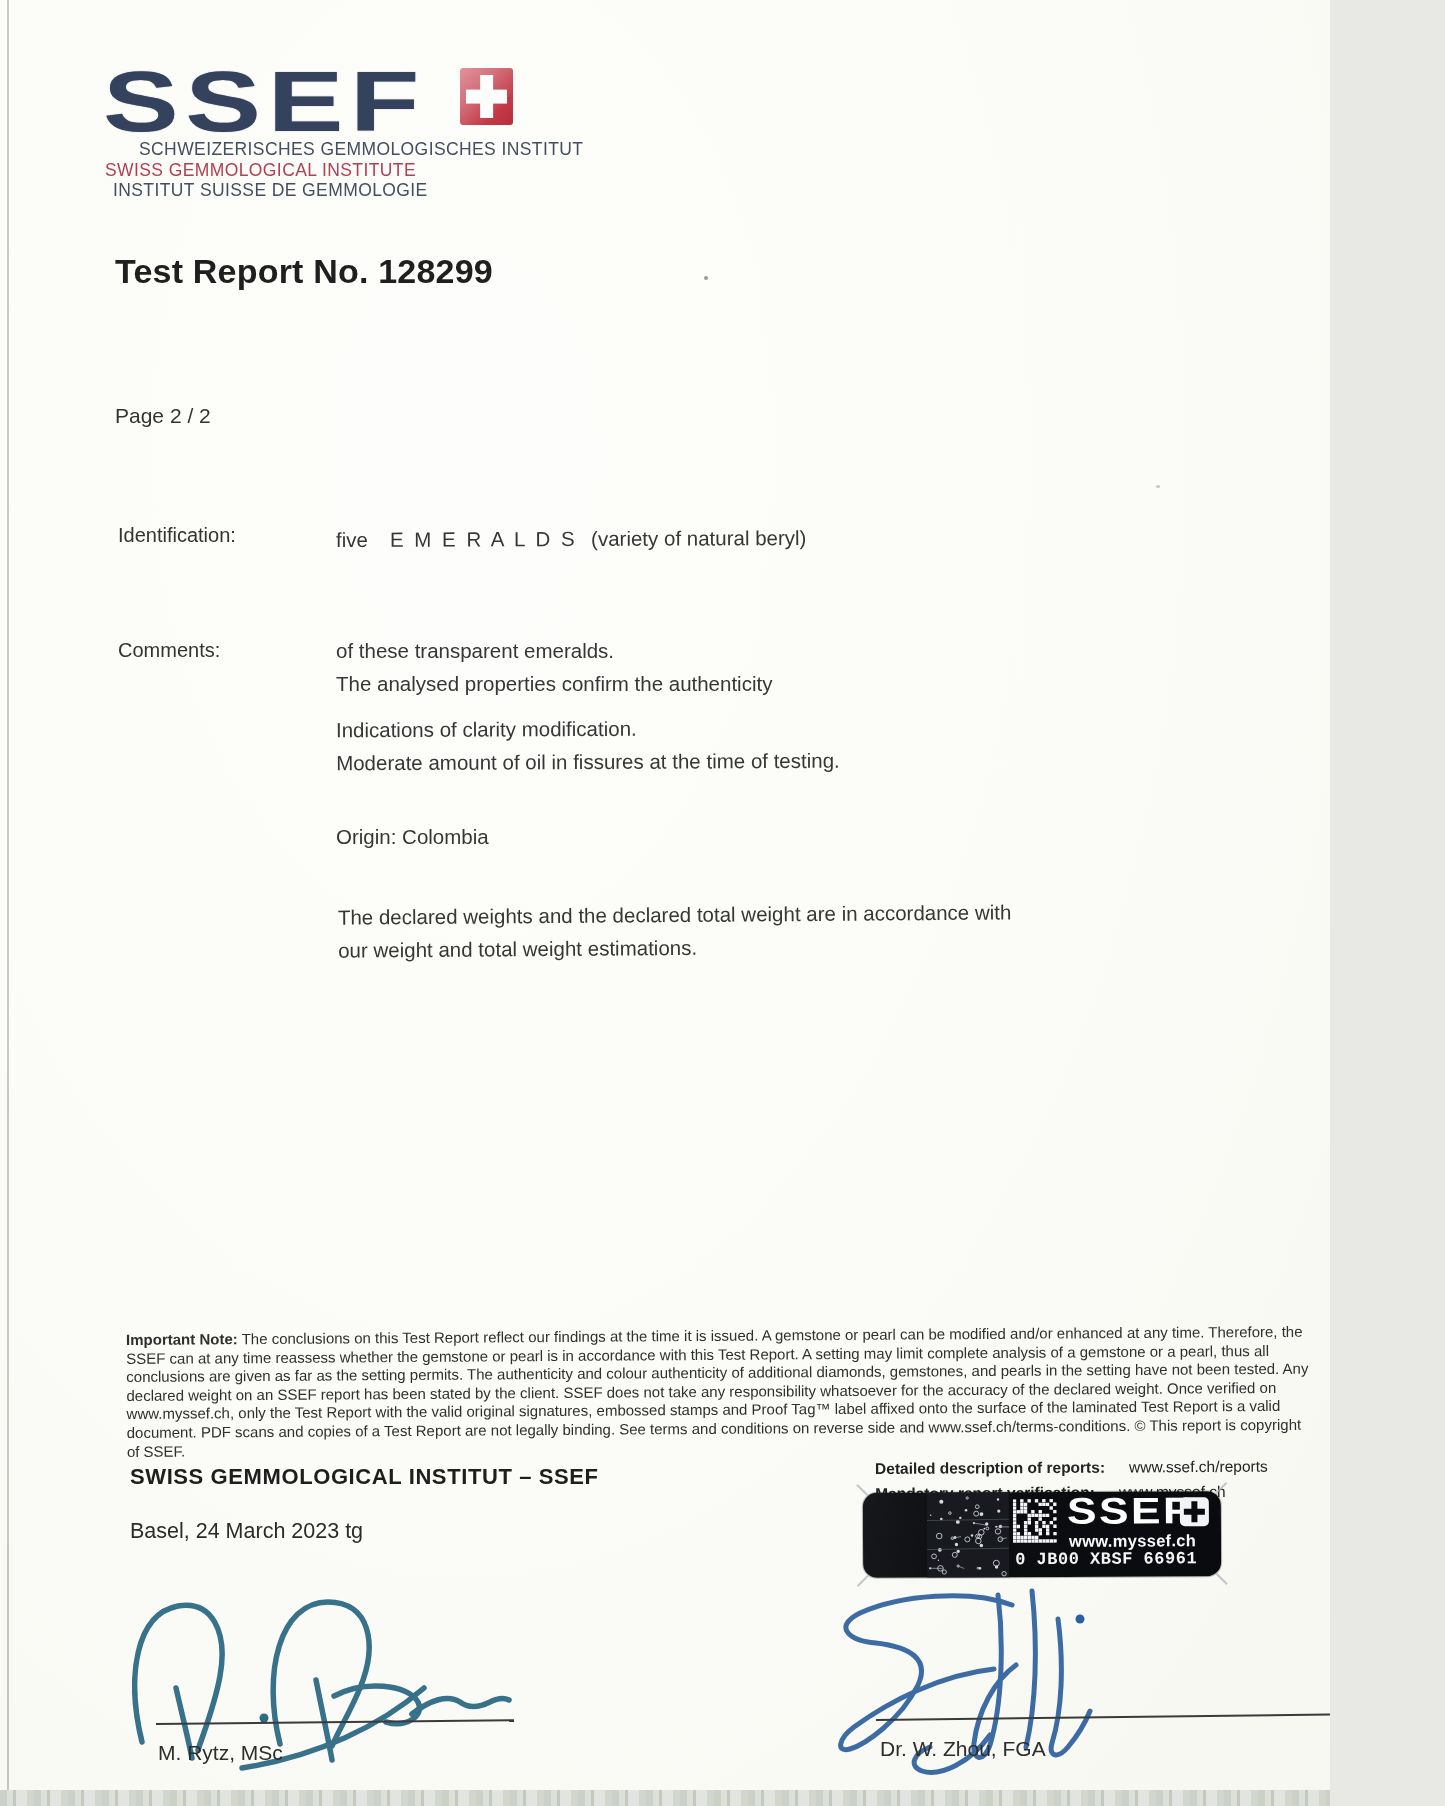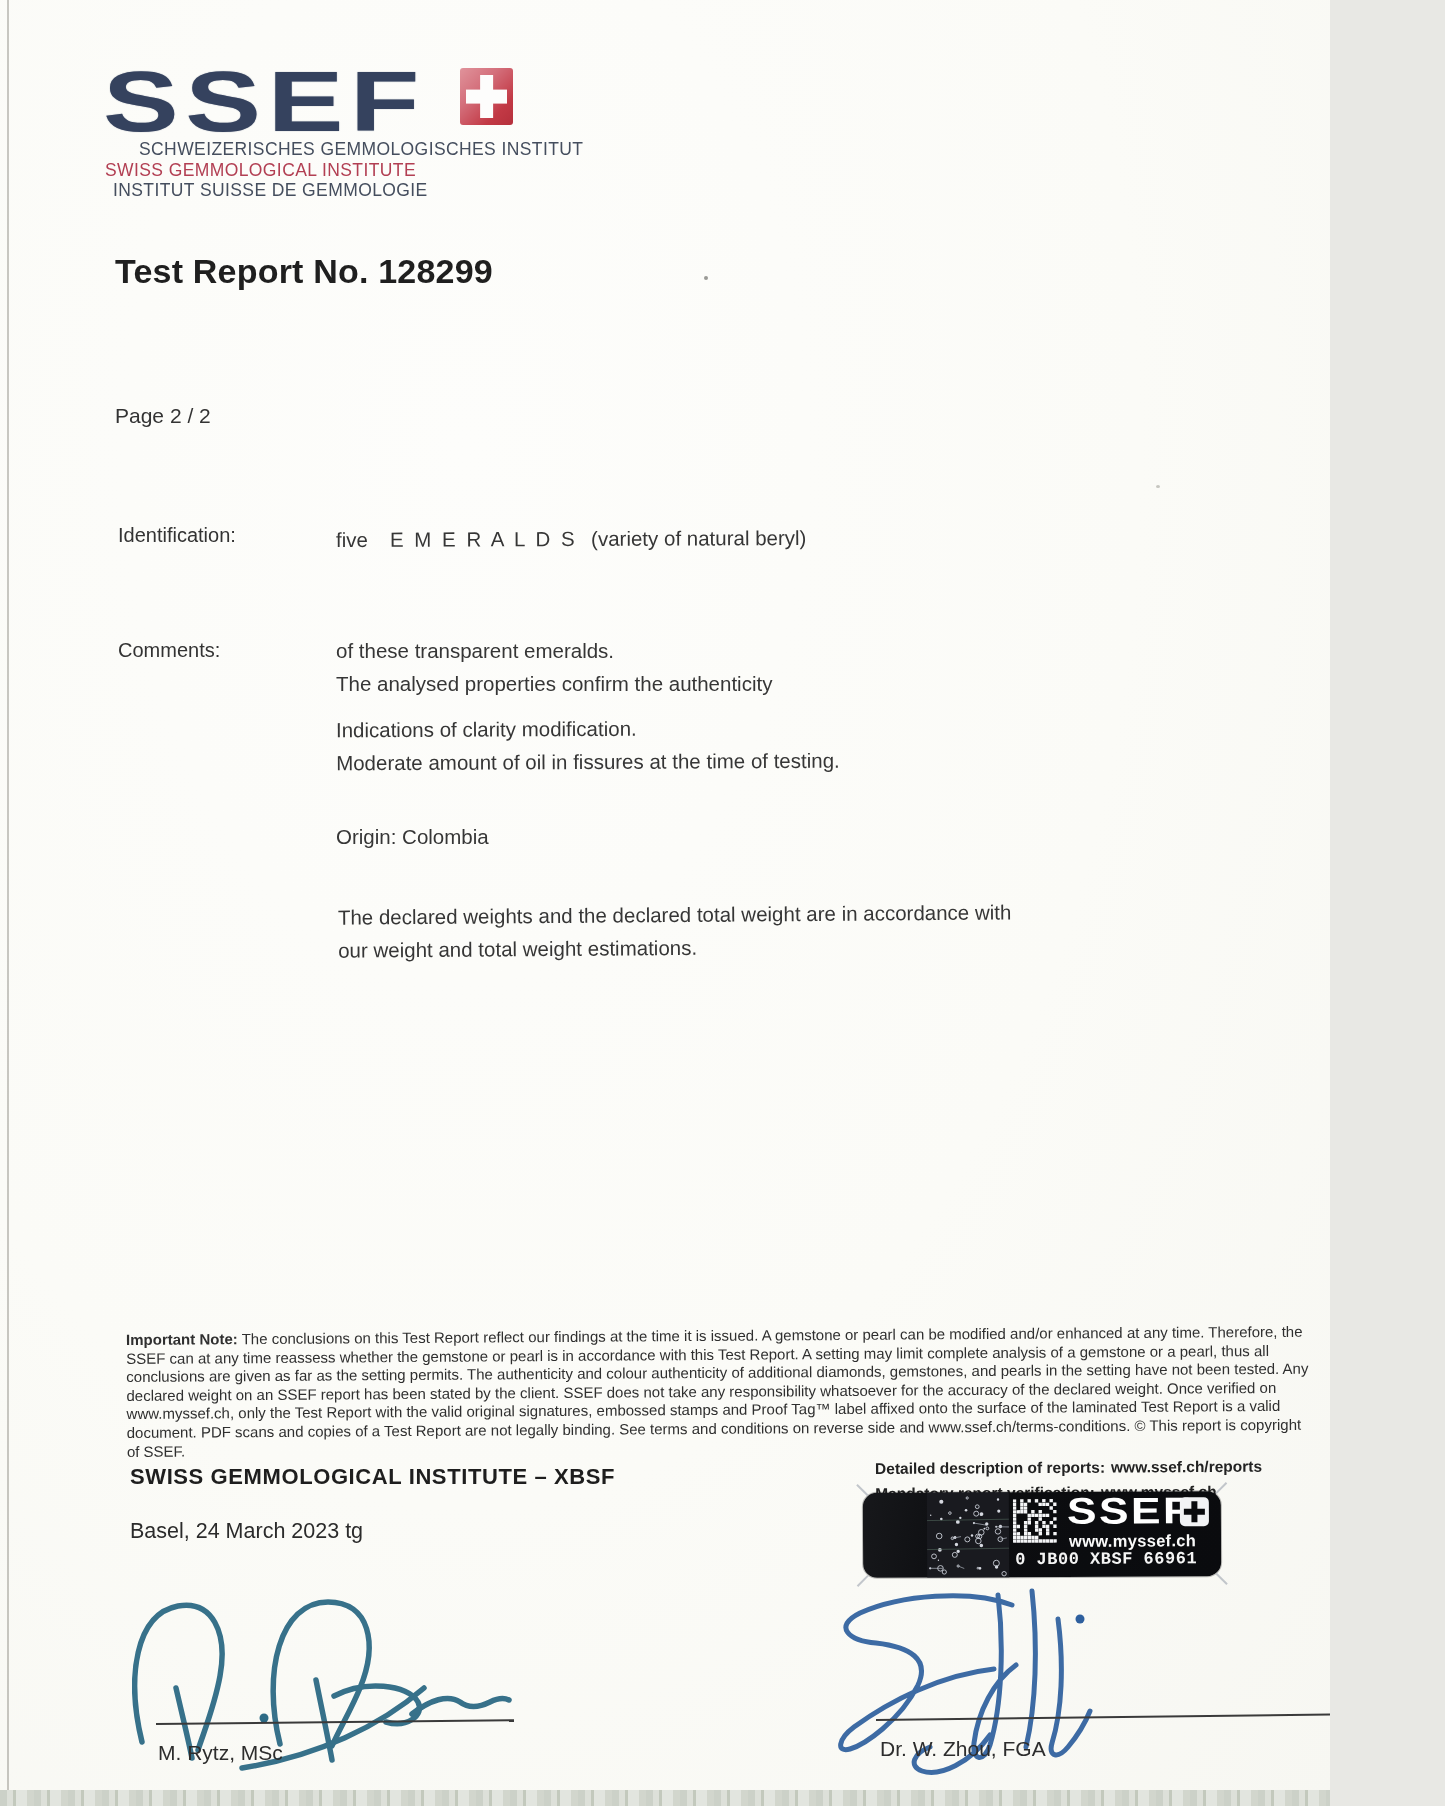--- a/index.html
+++ b/index.html
@@ -31,21 +31,21 @@
   .stone{letter-spacing:2.5px;}
   .idgap{display:inline-block;width:22px;}
   .idgap2{display:inline-block;width:14px;}
   
   .fine{font-size:15px;line-height:18.6px;color:#2f2f2f;white-space:nowrap;transform:rotate(-0.4deg);transform-origin:left top;}
   .fine b{font-weight:700;}
   .inst{font-size:22px;font-weight:700;letter-spacing:.6px;color:#1e1e1e;white-space:nowrap;}
   .dateln{font-size:21.5px;color:#2b2b2b;white-space:nowrap;}
   .rinfo{font-size:15.5px;line-height:25px;color:#222;white-space:nowrap;transform:rotate(-0.35deg);transform-origin:left top;}
   .rinfo b{font-weight:700;}
-  .rinfo .url{font-weight:700;margin-left:6px;text-align:center;}
+  .rinfo .url{font-weight:400;margin-left:24px;text-align:center;}
   
   .tag{
     width:358px;height:85px;border-radius:14px;
     background:linear-gradient(100deg,#17181b 0%,#0c0d10 30%,#0a0b0e 100%);
     transform:rotate(-0.3deg);box-shadow:0 0 0 1px rgba(0,0,0,.25);
   }
   .tag .speckle{position:absolute;left:64px;top:0;width:82px;height:85px;background:#191a1f;}
   .tag .qr{position:absolute;left:150px;top:7px;width:44px;height:44px;background:#0a0b0e;}
   .tag .tbrand{
     position:absolute;left:204px;top:1px;font-size:37px;font-weight:600;color:#fff;
@@ -124,21 +124,21 @@
   <div class="abs fine" style="left:126px;top:1331px;">
     <div><b>Important Note:</b> <span>The conclusions on this Test Report reflect our findings at the time it is issued. A gemstone or pearl can be modified and/or enhanced at any time. Therefore, the</span></div>
     <div>SSEF can at any time reassess whether the gemstone or pearl is in accordance with this Test Report. A setting may limit complete analysis of a gemstone or a pearl, thus all</div>
     <div>conclusions are given as far as the setting permits. The authenticity and colour authenticity of additional diamonds, gemstones, and pearls in the setting have not been tested. Any</div>
     <div>declared weight on an SSEF report has been stated by the client. SSEF does not take any responsibility whatsoever for the accuracy of the declared weight. Once verified on</div>
     <div>www.myssef.ch, only the Test Report with the valid original signatures, embossed stamps and Proof Tag™ label affixed onto the surface of the laminated Test Report is a valid</div>
     <div>document. PDF scans and copies of a Test Report are not legally binding. See terms and conditions on reverse side and www.ssef.ch/terms-conditions. © This report is copyright</div>
     <div>of SSEF.</div>
   </div>
 
-  <div class="abs inst" style="left:130px;top:1464px;">SWISS GEMMOLOGICAL INSTITUTE – XBSF</div>
+  <div class="abs inst" style="left:130px;top:1464px;">SWISS GEMMOLOGICAL INSTITUT – SSEF</div>
   <div class="abs dateln" style="left:130px;top:1519px;">Basel, 24 March 2023 tg</div>
 
   <div class="abs rinfo" style="left:875px;top:1456px;">
     <div><b>Detailed description of reports:</b><span class="url">www.ssef.ch/reports</span></div>
     <div><b>Mandatory report verification:</b><span class="url">www.myssef.ch</span></div>
   </div>
 
   <div class="abs tag" style="left:863px;top:1492px;">
     <svg class="speckle" id="speckle" viewBox="0 0 82 85">
         <circle cx="3.0" cy="75.7" r="1.1" fill="#d5d8e0"></circle>

